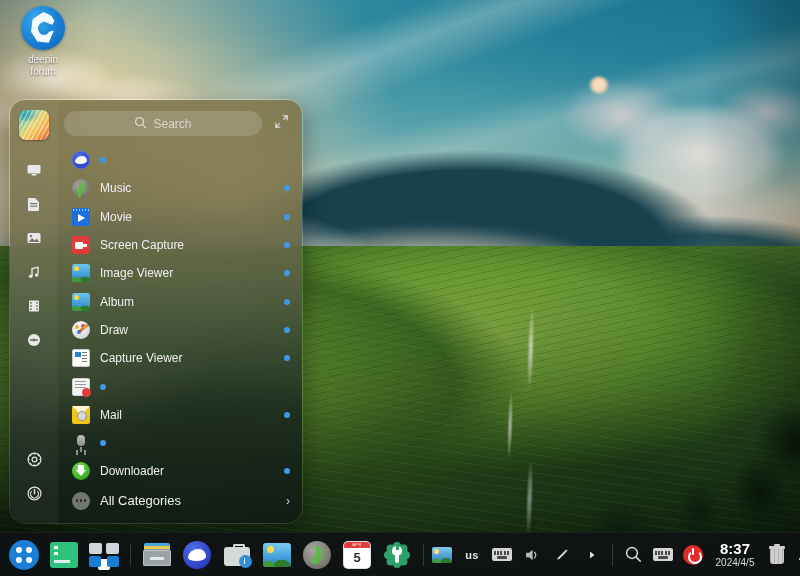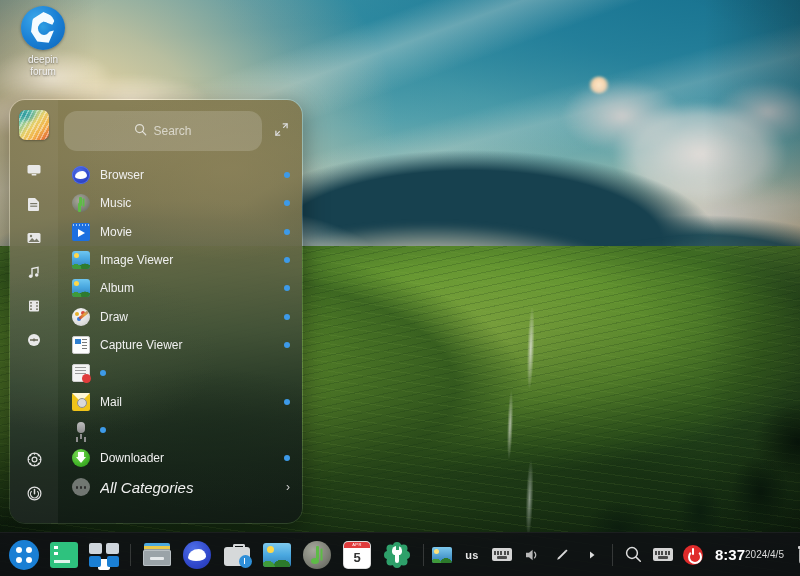--- a/index.html
+++ b/index.html
@@ -209,40 +209,40 @@
     display:flex; align-items:center; justify-content:center;
     border-radius:6px; cursor:pointer;
   }
   .side-btn svg { display:block; }
   .side-spacer { flex:1 1 auto; }
 
   .lm-main { position:relative; z-index:2; flex:1 1 auto; display:flex; flex-direction:column; min-width:0; }
 
   .lm-top { display:flex; align-items:center; padding:11px 10px 8px 6px; gap:8px; }
   .search-box {
-    flex:1 1 auto; height:40px; border-radius:13px;
+    flex:1 1 auto; height:25px; border-radius:13px;
     background:rgba(255,255,255,.16);
     display:flex; align-items:center; justify-content:center; gap:6px;
     cursor:text;
   }
   .search-box .s-label { font-size:12px; color:rgba(255,255,255,.62); }
   .expand-btn { width:22px; height:22px; display:flex; align-items:center; justify-content:center; cursor:pointer; }
 
   .app-list { flex:1 1 auto; padding:2px 0 0 0; overflow:hidden; }
   .app-row {
     height:28.3px; display:flex; align-items:center; gap:10px;
     padding:0 12px 0 14px; cursor:pointer;
   }
   .app-icon { width:18px; height:18px; flex:0 0 18px; position:relative; border-radius:3px; }
   .app-name { flex:1 1 auto; font-size:12px; color:#f0f0f0; white-space:nowrap; overflow:hidden; text-overflow:ellipsis; }
   .dot { width:6px; height:6px; border-radius:50%; background:#3d9ae8; flex:0 0 6px; }
   .chev { color:#cfcfcf; font-size:12px; line-height:1; }
 
   .cat-row { height:30px; display:flex; align-items:center; gap:10px; padding:0 12px 0 14px; cursor:pointer; }
-  .cat-row .app-name { font-size:15px;font-style:italic; }
+  .cat-row .app-name { font-size:13px; }
   .cat-dots {
     width:18px; height:18px; border-radius:50%;
     background:rgba(190,190,190,.55);
     display:flex; align-items:center; justify-content:center; gap:1.5px;
   }
   .cat-dots i { width:2.6px; height:2.6px; border-radius:50%; background:#2d2d2d; display:block; }
 
   
   .ic-browser { border-radius:50%; background:radial-gradient(circle at 40% 32%, #4f6fe8 0%, #2f46c9 60%, #2336a8 100%); box-shadow:0 0 0 1px rgba(90,120,240,.8) inset; }
   .ic-browser::after{ content:""; position:absolute; left:3px; top:5px; width:12px; height:8px; background:#fff; border-radius:60% 40% 55% 45% / 70% 60% 40% 30%; }
@@ -292,21 +292,21 @@
   .dock-btn {
     width:36px; height:36px; border-radius:8px;
     display:flex; align-items:center; justify-content:center; position:relative; cursor:pointer;
   }
   .dock-sep { width:1px; height:22px; background:rgba(255,255,255,.16); margin:0 4px; }
   .tray-btn {
     width:28px; height:28px; border-radius:6px;
     display:flex; align-items:center; justify-content:center; position:relative; cursor:pointer;
   }
   .clock {
-    display:flex; flex-direction:row; align-items:center; justify-content:flex-start;
+    display:flex; flex-direction:column; align-items:center; justify-content:flex-start;
     padding:0 6px; cursor:pointer; min-width:52px;
   }
   .clock .t { font-size:15px; font-weight:bold; color:#fff; line-height:16px; }
   .clock .d { font-size:10px; color:#dadada; line-height:11px; }
 
   
   .d-launcher { width:30px; height:30px; border-radius:50%; background:#1a7fd4; position:relative; }
   .d-launcher i { position:absolute; width:6px; height:6px; border-radius:50%; background:#fff; }
   .d-launcher i:nth-child(1){ left:7px; top:7px; }
   .d-launcher i:nth-child(2){ right:7px; top:7px; }
@@ -530,36 +530,40 @@
             <path d="M1.9 13.1L5.4 9.6" stroke="#dcdcdc" stroke-width="1.3" stroke-linecap="round"></path>
           </svg>
         </span>
       </div>
     </div>
 
     <div class="app-list">
 
       <div class="app-row">
         <span class="app-icon ic-browser"></span>
-        <span class="app-name">Browser</span>
         <span class="dot"></span>
       </div>
 
       <div class="app-row">
         <span class="app-icon ic-music"></span>
         <span class="app-name">Music</span>
         <span class="dot"></span>
       </div>
 
       <div class="app-row">
         <span class="app-icon ic-movie"></span>
         <span class="app-name">Movie</span>
         <span class="dot"></span>
       </div>
 
+      <div class="app-row">
+        <span class="app-icon ic-capture"></span>
+        <span class="app-name">Screen Capture</span>
+        <span class="dot"></span>
+      </div>
 
       <div class="app-row">
         <span class="app-icon ic-image"></span>
         <span class="app-name">Image Viewer</span>
         <span class="dot"></span>
       </div>
 
       <div class="app-row">
         <span class="app-icon ic-image"></span>
         <span class="app-name">Album</span>

